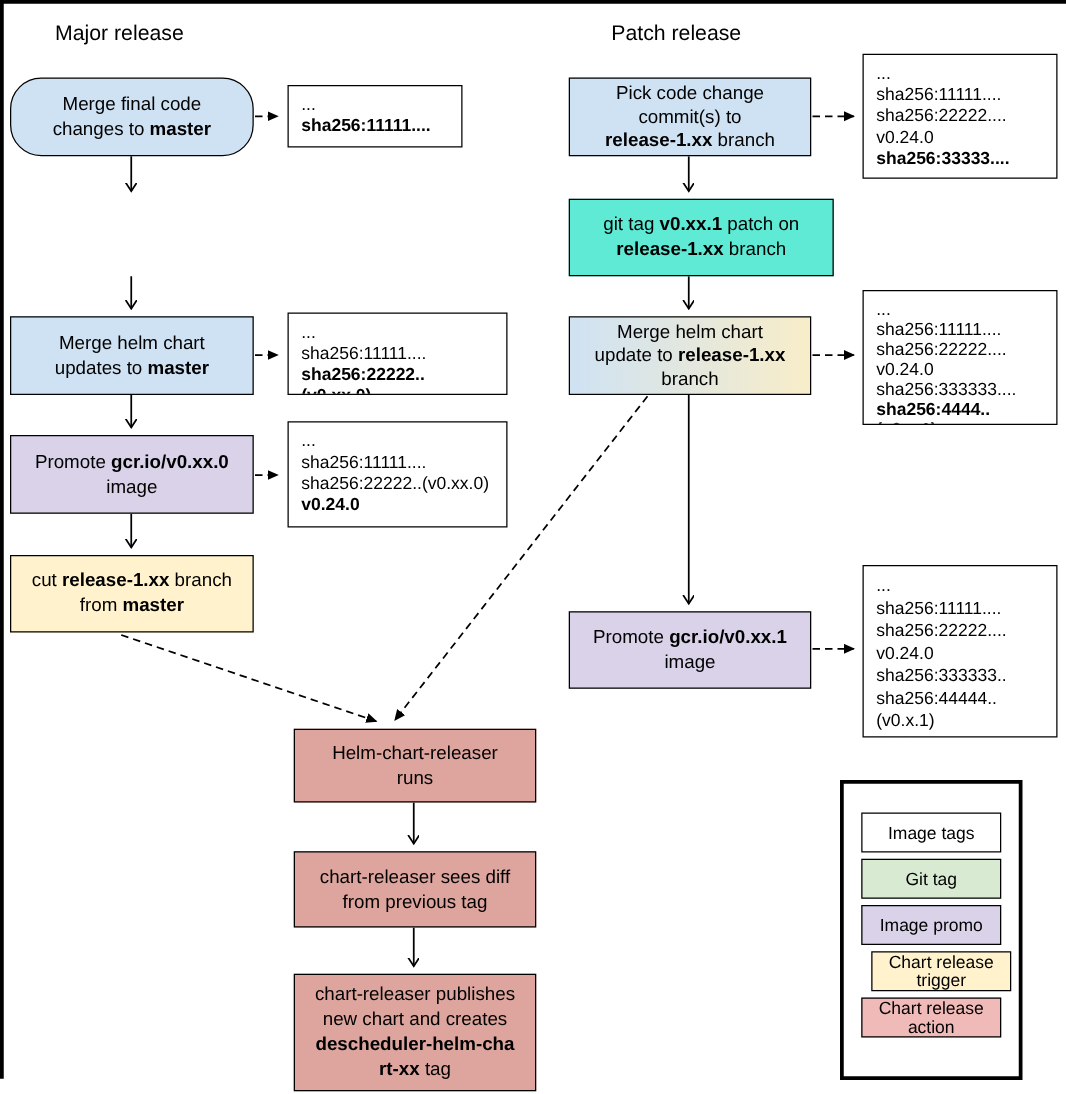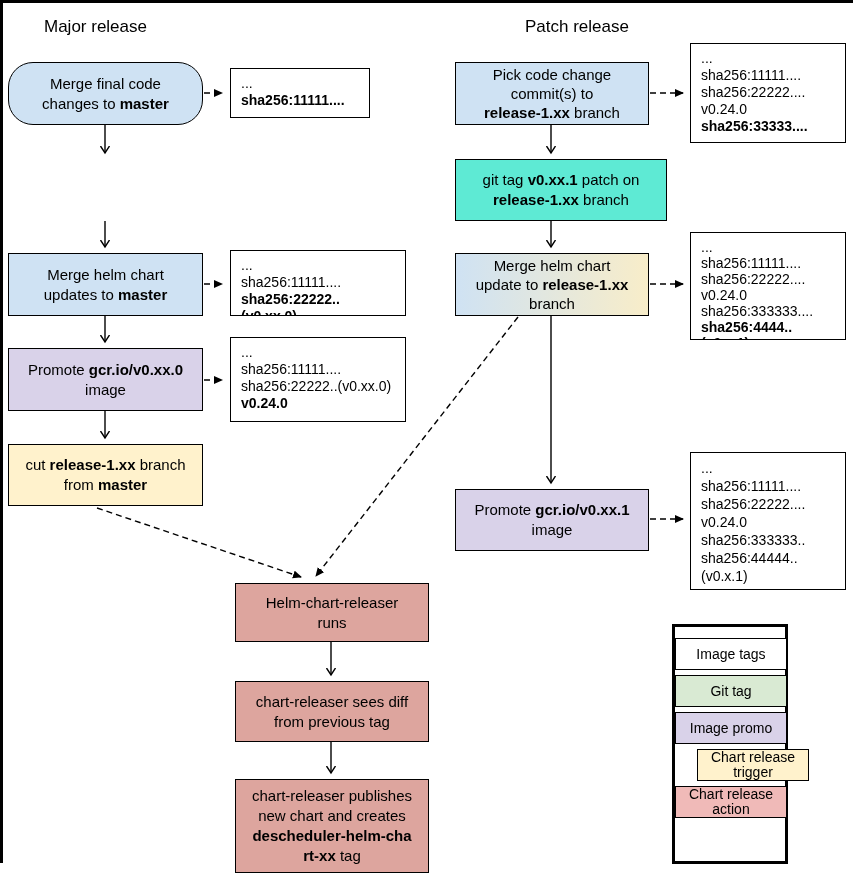--- a/index.html
+++ b/index.html
@@ -13,41 +13,41 @@
   .node{
     position:absolute;box-sizing:border-box;border:1px solid #000;
     display:flex;align-items:center;justify-content:center;
     text-align:center;font-size:15px;line-height:20px;padding:2px 8px;
   }
   .sha{
     position:absolute;box-sizing:border-box;border:1px solid #000;background:#fff;
     padding:6px 10px;font-size:14px;line-height:17px;text-align:left;overflow:hidden;
   }
   .legend{
-    position:absolute;left:672px;top:624px;width:116px;height:240px;
-    box-sizing:border-box;border:3px solid #000;background:#fff;padding-top:11px;
+    position:absolute;left:672px;top:624px;width:146px;height:240px;
+    box-sizing:border-box;border:3px solid #000;background:#fff;padding-top:23px;
   }
   .legend-item{
     box-sizing:border-box;border:1px solid #000;width:112px;height:32px;
     margin:0 auto 5px auto;display:flex;align-items:center;justify-content:center;
     text-align:center;font-size:14px;line-height:15px;
   }
   svg.arrows{position:absolute;left:0;top:0;pointer-events:none;}
   .solid-line{stroke:#000;stroke-width:1.4;fill:none;}
   .dashed-line{stroke:#000;stroke-width:1.4;fill:none;stroke-dasharray:6 4;}
 </style>
 </head>
 <body>
 
 <div id="canvas">
   <div class="frame-top"></div>
   <div class="frame-left"></div>
 
   <div class="col-title" style="left:44px;top:17px;">Major release</div>
-  <div class="col-title" style="left:489px;top:17px;margin-left:36px;">Patch release</div>
+  <div class="col-title" style="left:489px;top:17px;">Patch release</div>
 
   <svg class="arrows" width="853" height="875" viewBox="0 0 853 875">
     <defs>
       <marker id="mOpen" markerWidth="11" markerHeight="11" refX="7" refY="4.5" orient="auto" markerUnits="userSpaceOnUse">
         <path d="M0,0 L7,4.5 L0,9" fill="none" stroke="#000" stroke-width="1.4"></path>
       </marker>
       <marker id="mFill" markerWidth="11" markerHeight="10" refX="8" refY="4" orient="auto" markerUnits="userSpaceOnUse">
         <path d="M0,0 L9,4 L0,8 Z" fill="#000" stroke="none"></path>
       </marker>
     </defs>

